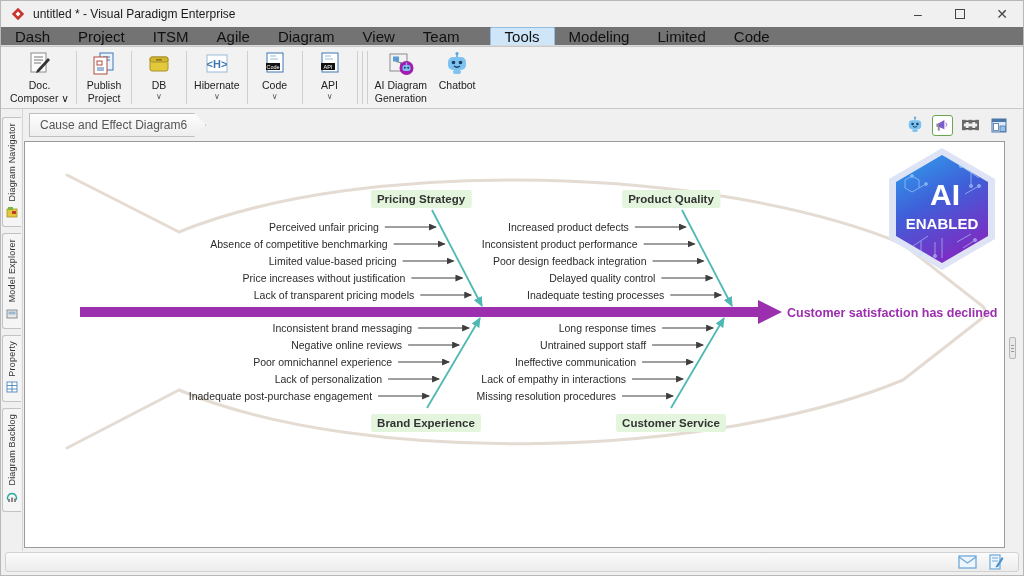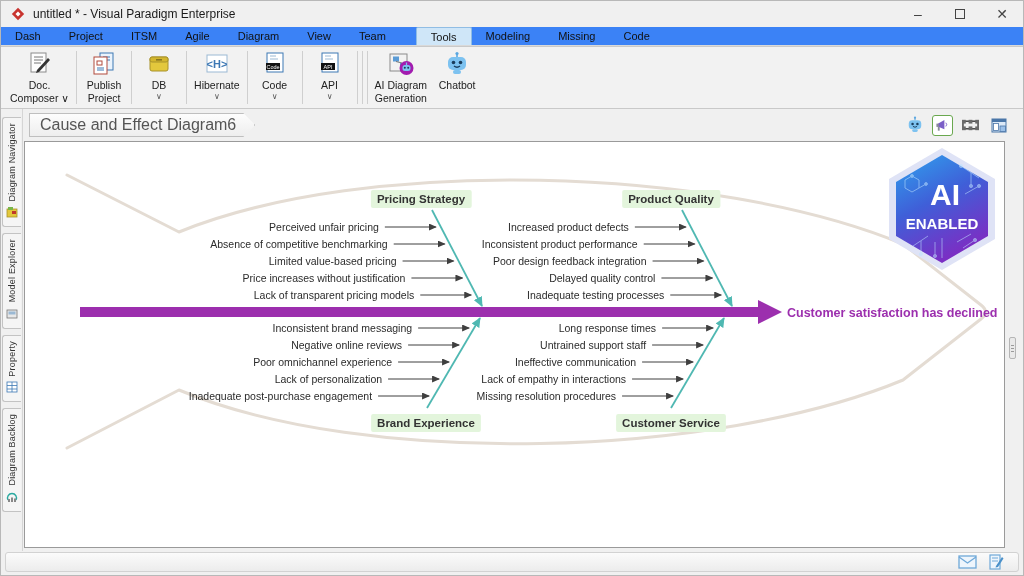--- a/index.html
+++ b/index.html
@@ -13,22 +13,22 @@
     background:#f0f0f0; display:flex; align-items:center; }
   .app-icon { width:14px; height:14px; margin:0 8px 0 10px; }
   .title-text { font-size:12px; color:#1a1a1a; }
   .win-controls { margin-left:auto; display:flex; height:100%; }
   .win-btn { width:42px; height:100%; display:flex; align-items:center;
     justify-content:center; font-size:14px; color:#444; }
   .maxbox { width:10px; height:10px; border:1.5px solid #444; }
 
   
   .menubar { position:absolute; left:0; top:26px; right:0; height:19px;
-    background:#3b82f6; display:flex; align-items:stretch;
-    border-bottom:1px solid #d9d9d9; font-size:11px; color:#111; }
+    background:#737373; display:flex; align-items:stretch;
+    border-bottom:1px solid #d9d9d9; font-size:15px; color:#111; }
   .menu-item { padding:0 14px; display:flex; align-items:center; }
   .menu-item.active { background:#cfe6f8; border:1px solid #90bde4;
     border-bottom:none; border-radius:2px 2px 0 0;margin-left:16px; }
 
   
   .toolbar { position:absolute; left:0; top:45px; right:0; height:63px;
     background:#f2f2f2; border-top:1px solid #c9c9c9; border-bottom:1px solid #c9c9c9;
     display:flex; align-items:stretch; padding:2px 4px; }
   .tb-btn { min-width:50px; padding:1px 5px; display:flex; flex-direction:column;
     align-items:center; justify-content:flex-start; font-size:10.5px; color:#222;
@@ -46,21 +46,21 @@
     align-items:center; padding:5px 0 4px 0; }
   .rail-tab .vtext { writing-mode:vertical-rl; transform:rotate(180deg);
     font-size:9px; color:#333; letter-spacing:.2px; }
   .rail-tab .ricon { margin-top:3px; }
 
   
   .tabbar { position:absolute; left:22px; top:108px; right:0; height:32px;
     background:#f0f0f0; display:flex; align-items:center; }
   .doc-tab { margin-left:6px; height:24px; display:flex; align-items:center;
     background:linear-gradient(#fdfdfd,#eeeeee); border:1px solid #bfbfbf;
-    padding:0 6px 0 10px; font-size:16px; color:#555;
+    padding:0 6px 0 10px; font-size:12px; color:#555;
     clip-path:polygon(0 0, calc(100% - 12px) 0, 100% 50%, calc(100% - 12px) 100%, 0 100%);
     padding-right:18px; }
   .tab-icons { margin-left:auto; display:flex; align-items:center; gap:7px;
     padding-right:14px; }
   .tab-icon-box { width:21px; height:21px; display:flex; align-items:center;
     justify-content:center; }
   .tab-icon-box.selected { border:1px solid #6aa84f; border-radius:3px; background:#fff; }
 
   
   .canvas { position:absolute; left:23px; top:140px; width:981px; height:407px;
@@ -104,21 +104,21 @@
   <div class="menubar">
     <div class="menu-item">Dash</div>
     <div class="menu-item">Project</div>
     <div class="menu-item">ITSM</div>
     <div class="menu-item">Agile</div>
     <div class="menu-item">Diagram</div>
     <div class="menu-item">View</div>
     <div class="menu-item">Team</div>
     <div class="menu-item active">Tools</div>
     <div class="menu-item">Modeling</div>
-    <div class="menu-item">Missing</div>
+    <div class="menu-item">Limited</div>
     <div class="menu-item">Code</div>
   </div>
 
   <div class="toolbar">
 
     <div class="tb-btn">
       <span class="ticon">
         <svg width="26" height="26" viewBox="0 0 26 26">
           <rect x="4" y="2" width="15" height="19" fill="#fdfdfd" stroke="#8a8a8a"></rect>
           <line x1="7" y1="6" x2="16" y2="6" stroke="#777"></line>

